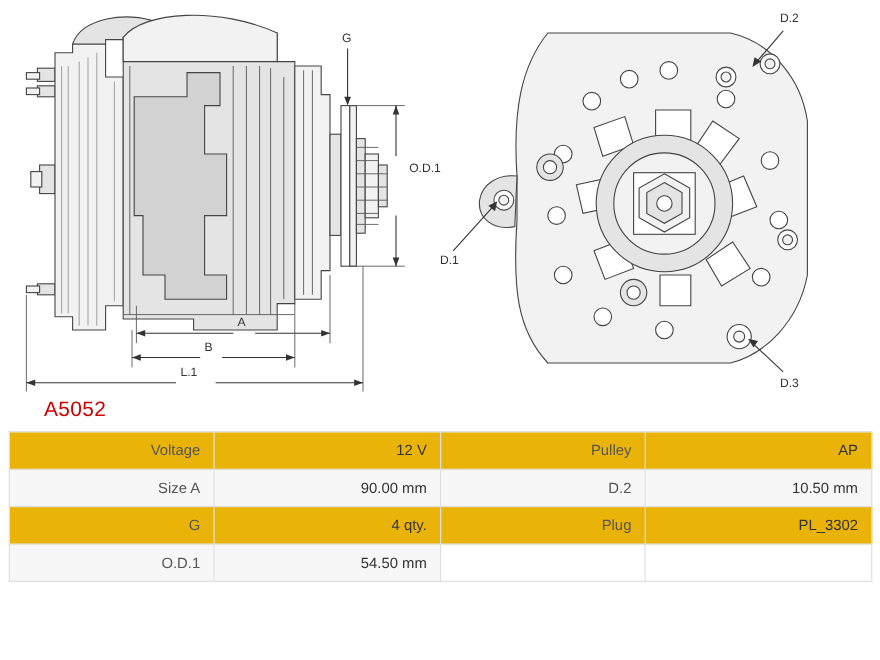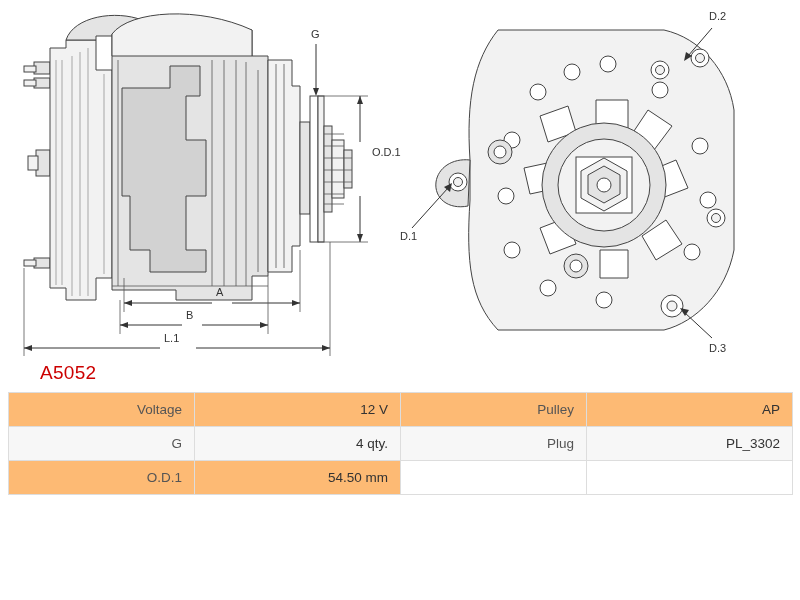--- a/index.html
+++ b/index.html
@@ -43,21 +43,21 @@
     width: 784px;
     border-collapse: collapse;
     table-layout: fixed;
     font-size: 13.5px;
   }
   .specs td {
     border: 1px solid #dddddd;
     height: 33px;
     padding: 0 12px;
     color: #444444;
-    background: #fdba74;
+    background: #eab308;
   }
   .specs tr:nth-child(even) td {
     background: #f7f7f7;
   }
   .specs td.label {
     text-align: right;
     color: #555555;
   }
   .specs td.value {
     text-align: right;
@@ -309,20 +309,26 @@
         <col class="col-v2">
     </colgroup>
     <tbody>
       <tr>
         <td class="label">Voltage</td>
         <td class="value">12 V</td>
         <td class="label">Pulley</td>
         <td class="value">AP</td>
       </tr>
       <tr>
+        <td class="label">Size A</td>
+        <td class="value">90.00 mm</td>
+        <td class="label">D.2</td>
+        <td class="value">10.50 mm</td>
+      </tr>
+      <tr>
         <td class="label">G</td>
         <td class="value">4 qty.</td>
         <td class="label">Plug</td>
         <td class="value">PL_3302</td>
       </tr>
       <tr>
         <td class="label">O.D.1</td>
         <td class="value">54.50 mm</td>
         <td class="empty"></td>
         <td class="empty"></td>

